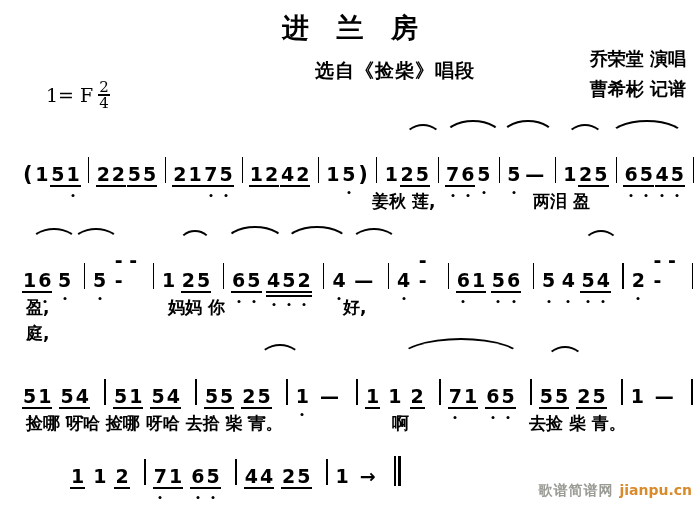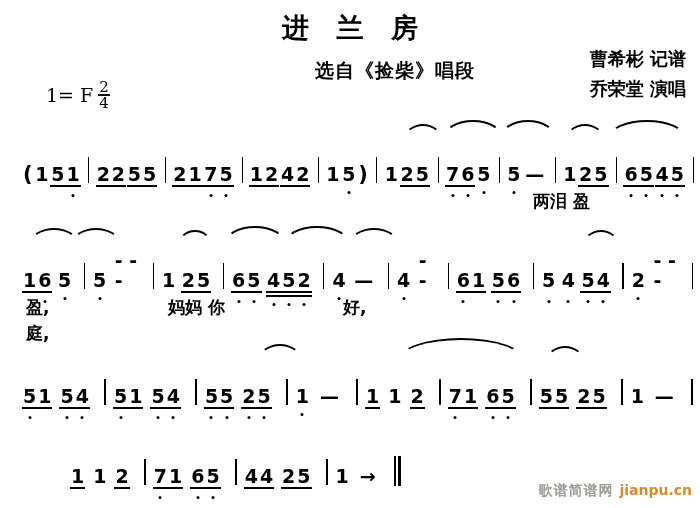--- a/index.html
+++ b/index.html
@@ -213,22 +213,22 @@
   }
   .watermark .dom { color: #d98a2b; letter-spacing: 0; }
 </style>
 </head>
 <body>
 
 <div class="page-title">进 兰 房</div>
 <div class="subtitle">选自《捡柴》唱段</div>
 
 <div class="credits">
+  <div>乔荣堂 演唱</div>
   <div>曹希彬 记谱</div>
-  <div>乔荣堂 演唱</div>
 </div>
 
 <div class="keysig">
   <span>1= F</span>
   <span class="meter">
     <span class="num">2</span>
     <span class="den">4</span>
   </span>
 </div>
 
@@ -329,20 +329,21 @@
       <span class="sp" style="width: 7px;"></span>
       <span class="beam b1">
         <span class="note dotlow">4</span>
         <span class="note dotlow">5</span>
       </span>
       <span class="sp" style="width: 7px;"></span>
       <span class="barline"></span>
       <span class="sp" style="width: 0px;"></span>
     </div>
   <div class="lyric-row" id="lyr1a" style="margin-top:6px;">
+      <span class="lyric" style="left: 372px;">姜秋 莲,</span>
       <span class="lyric" style="left: 533px;">两泪  盈</span>
     </div>
 <div class="slur " style="left: 404px; width: 34px; top: -14px;"></div>
     <div class="slur wide" style="left: 443px; width: 56px; top: -18px;"></div>
     <div class="slur wide" style="left: 500px; width: 52px; top: -18px;"></div>
     <div class="slur " style="left: 566px; width: 34px; top: -14px;"></div>
     <div class="slur wide" style="left: 608px; width: 74px; top: -18px;"></div>
   </div>
 
 <div class="system" id="sys2" style="top:244px;">
@@ -519,20 +520,25 @@
       <span class="sp" style="width: 7px;"></span>
       <span class="barline"></span>
       <span class="sp" style="width: 0px;"></span>
       <span class="note">1</span>
       <span class="sp" style="width: 7px;"></span>
       <span class="dash">—</span>
       <span class="sp" style="width: 7px;"></span>
       <span class="barline"></span>
       <span class="sp" style="width: 0px;"></span>
     </div>
+  <div class="lyric-row" id="lyr3a" style="margin-top:6px;">
+      <span class="lyric" style="left: 26px;">捡哪 呀哈 捡哪 呀哈 去拾 柴 青。</span>
+      <span class="lyric" style="left: 392px;">啊</span>
+      <span class="lyric" style="left: 529px;">去捡 柴 青。</span>
+    </div>
 <div class="slur " style="left: 259px; width: 38px; top: -16px;"></div>
     <div class="slur xwide" style="left: 398px; width: 122px; top: -22px;"></div>
     <div class="slur " style="left: 546px; width: 34px; top: -14px;"></div>
   </div>
 
 <div class="system" id="sys4" style="top:440px;">
   <div class="notes-row" id="row4" style="padding-left: 70px;">
       <span class="note u1">1</span>
       <span class="sp" style="width: 7px;"></span>
       <span class="note">1</span>

